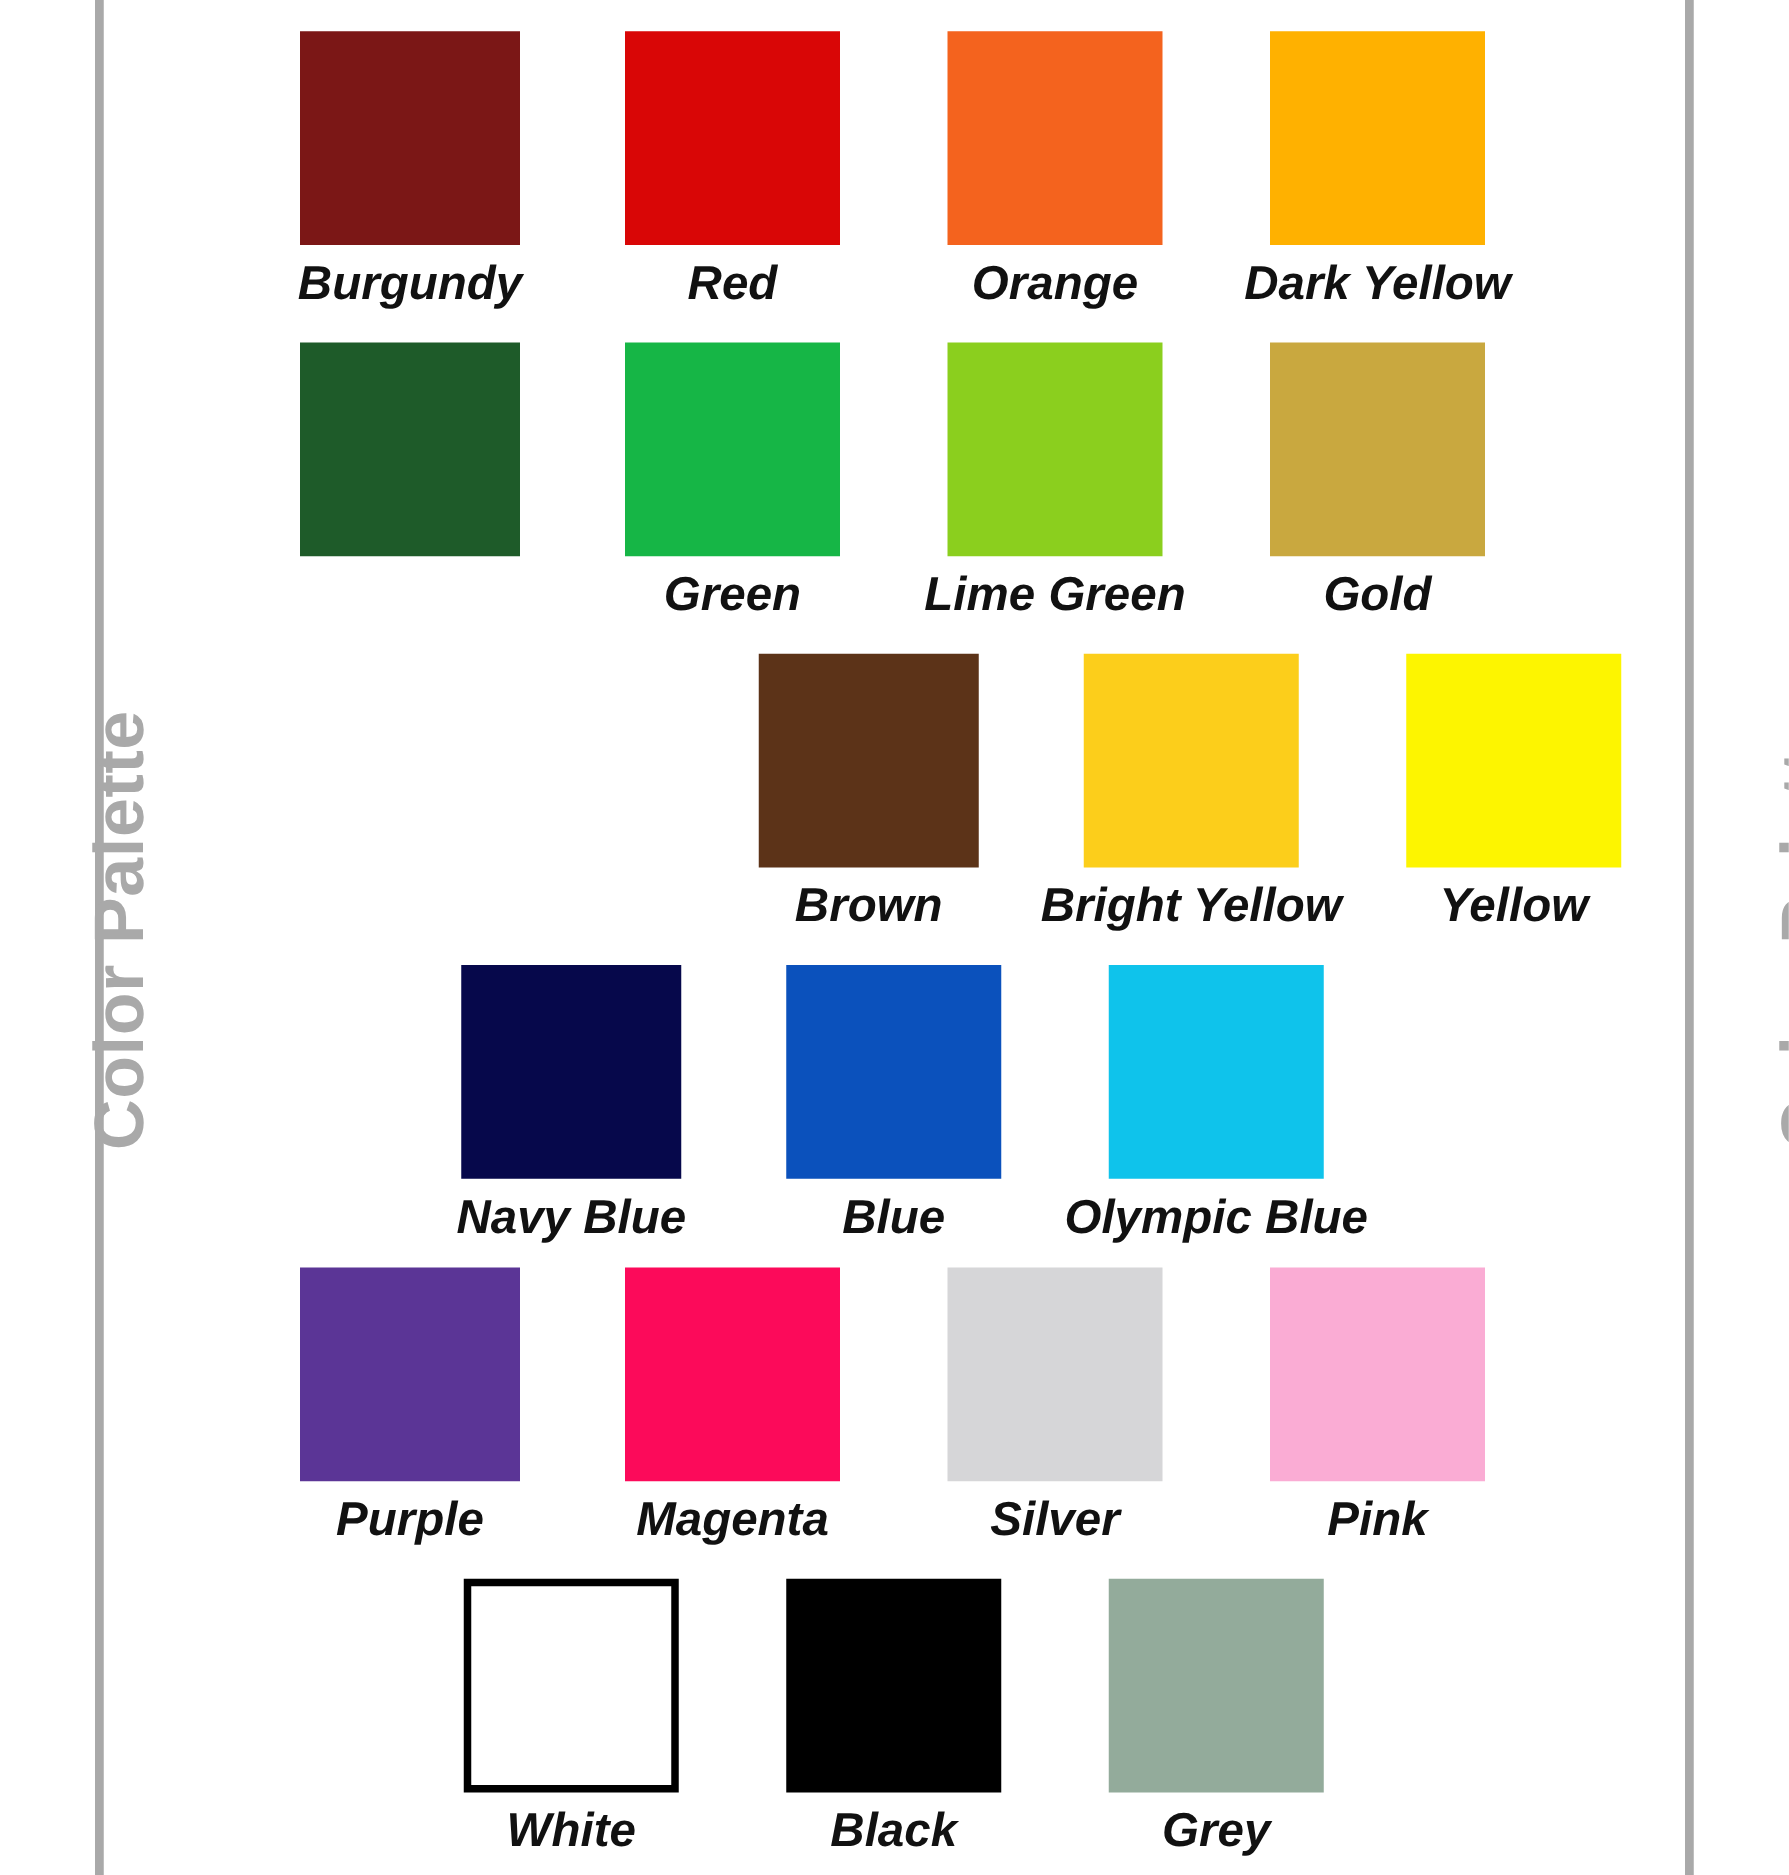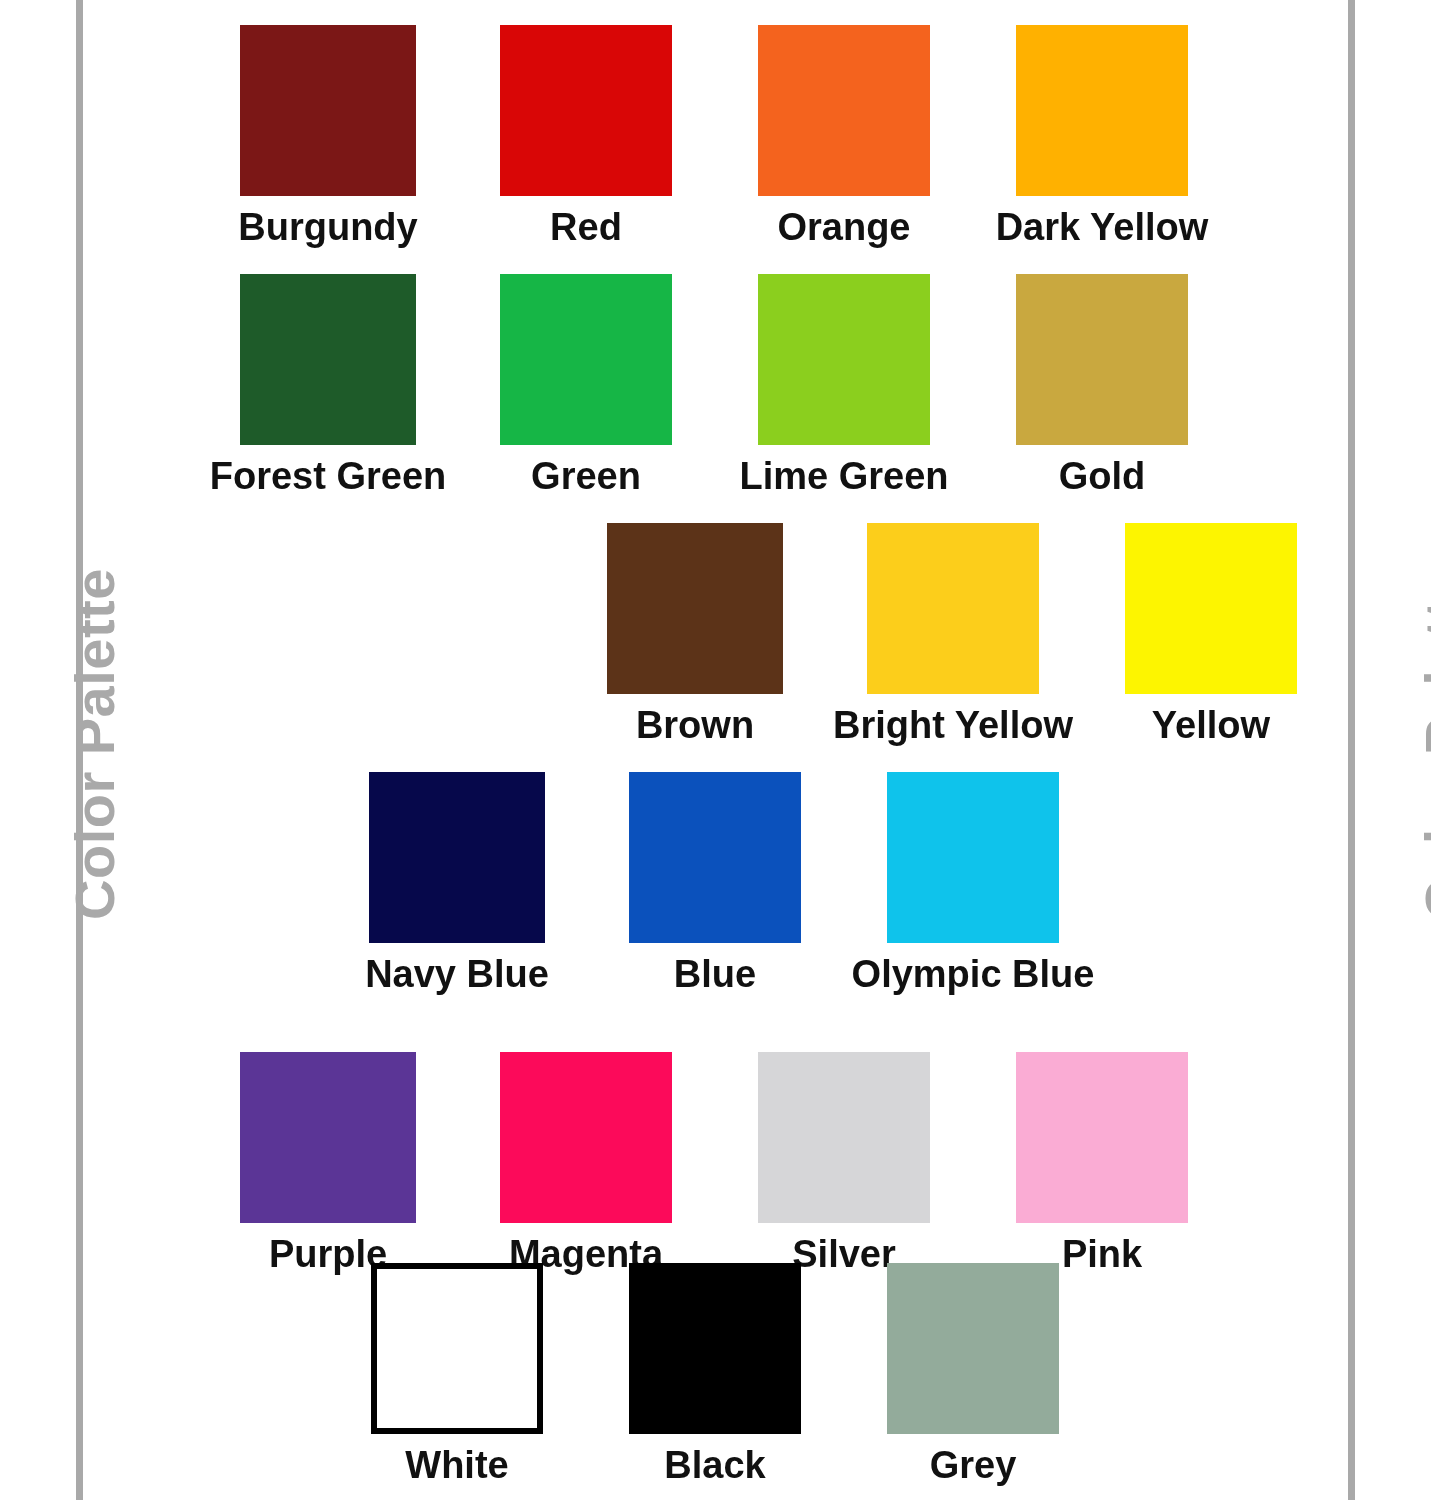--- a/index.html
+++ b/index.html
@@ -67,28 +67,29 @@
     position: absolute;
     left: 0;
     width: 1250px;
     display: flex;
     justify-content: center;
   }
   .row-0 { top: 25px;   height: 250px; }
   .row-1 { top: 274px;  height: 250px; }
   .row-2 { top: 523px;  height: 250px; justify-content: flex-end; }
   .row-3 { top: 772px;  height: 250px; }
-  .row-4 { top: 1052px; height: 250px; }
+  .row-4 { top: 1014px; height: 250px; }
   .row-5 { top: 1263px; height: 240px; }
 
   .cell {
     width: 258px;
     display: flex;
     flex-direction: column;
     align-items: center;
+    font-style: italic;
   }
 
   .swatch {
     width: 176px;
     height: 171px;
     box-sizing: border-box;
   }
   .swatch.narrow { width: 172px; }
   .swatch.bordered { border: 6px solid #000000; }
 
@@ -130,21 +131,20 @@
           <div class="label">Orange</div>
         </div>
         <div class="cell">
           <div class="swatch narrow" style="background: rgb(255, 177, 0);"></div>
           <div class="label">Dark Yellow</div>
         </div>
       </div>
       <div class="row row-1">
         <div class="cell">
           <div class="swatch" style="background: rgb(30, 91, 41);"></div>
-          <div class="label">Forest Green</div>
         </div>
         <div class="cell">
           <div class="swatch narrow" style="background: rgb(22, 182, 70);"></div>
           <div class="label">Green</div>
         </div>
         <div class="cell">
           <div class="swatch narrow" style="background: rgb(139, 207, 30);"></div>
           <div class="label">Lime Green</div>
         </div>
         <div class="cell">

